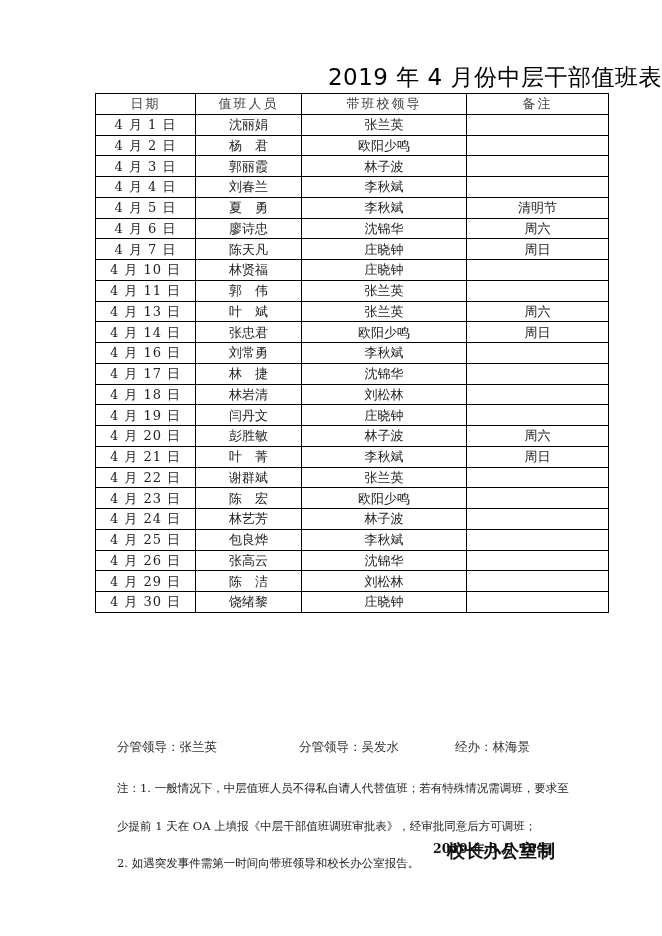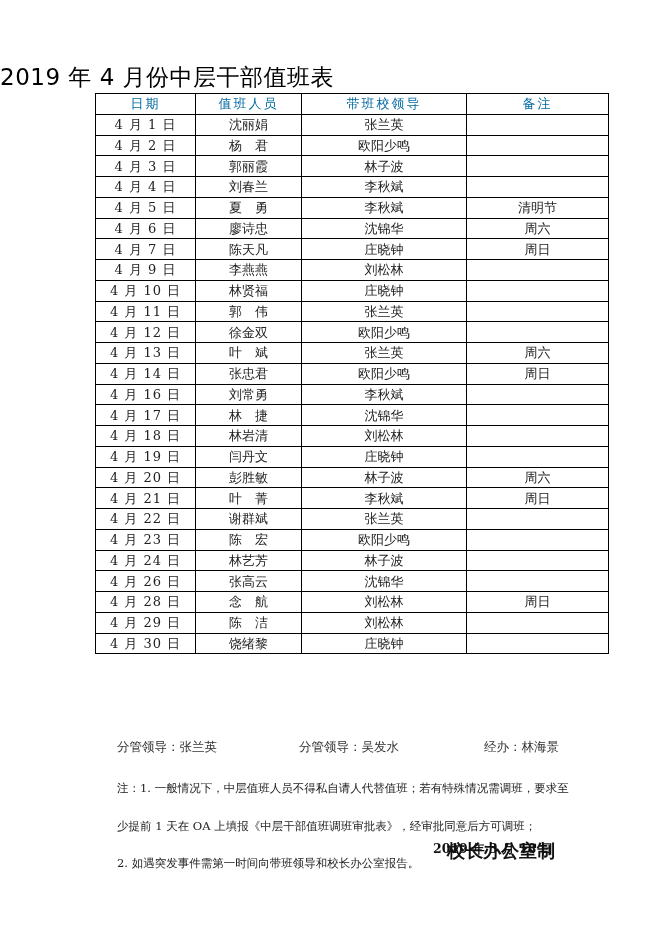--- a/index.html
+++ b/index.html
@@ -1,23 +1,23 @@
 <!DOCTYPE html>
 <html><head>
   <meta charset="utf-8">
   <style>
     html, body { margin: 0; padding: 0; background: #ffffff; }
     body { width: 662px; height: 936px; position: relative; overflow: hidden;
       font-family: "DejaVu Serif", "Liberation Serif", serif; color: #111; }
-    .title { position: absolute; left: 0; width: 662px; top: 62px; text-align: left;
+    .title { position: absolute; left: 0; width: 662px; top: 62px; text-align: right;
       font-family: "DejaVu Sans", "Liberation Sans", sans-serif; font-size: 23px; line-height: 30px; color: #000; letter-spacing: 0.5px; }
     table.duty { position: absolute; left: 95px; top: 93px; width: 513px; border-collapse: collapse; table-layout: fixed; }
     table.duty th, table.duty td { border: 1px solid #000; height: 19.75px; padding: 0; text-align: center;
       font-size: 13px; line-height: 19px; font-weight: normal; color: #222; white-space: pre; overflow: hidden; }
-    table.duty th { color: #0369a1; letter-spacing: 2px; }
+    table.duty th { color: #404040; letter-spacing: 2px; }
     td.date { letter-spacing: 1px; }
     td.name, td.leader { font-size: 14px; }
     .signers { position: absolute; top: 739px; left: 101px; width: 520px; height: 20px; font-size: 12.5px; color: #333; }
     .signers span { position: absolute; top: 0; white-space: nowrap; }
     .notes { position: absolute; top: 762px; left: 101px; width: 510px; font-size: 11.5px; line-height: 21.5px; color: #222; }
     .notes p { margin: 16px; white-space: nowrap; }
     .issuer { position: absolute; top: 839px; left: 447px; font-size: 18px; font-weight: bold; color: #111; }
     .issue-date { position: absolute; top: 841px; left: 433px; font-size: 12.5px; font-weight: bold; color: #111; }
   </style>
 </head>
@@ -77,41 +77,29 @@
         <td class="leader">沈锦华</td>
         <td class="note">周六</td>
       </tr>
       <tr>
         <td class="date">4 月 7 日</td>
         <td class="name">陈天凡</td>
         <td class="leader">庄晓钟</td>
         <td class="note">周日</td>
       </tr>
       <tr>
-        <td class="date">4 月 9 日</td>
-        <td class="name">李燕燕</td>
-        <td class="leader">刘松林</td>
-        <td class="note"></td>
-      </tr>
-      <tr>
         <td class="date">4 月 10 日</td>
         <td class="name">林贤福</td>
         <td class="leader">庄晓钟</td>
         <td class="note"></td>
       </tr>
       <tr>
         <td class="date">4 月 11 日</td>
         <td class="name">郭　伟</td>
         <td class="leader">张兰英</td>
-        <td class="note"></td>
-      </tr>
-      <tr>
-        <td class="date">4 月 12 日</td>
-        <td class="name">徐金双</td>
-        <td class="leader">欧阳少鸣</td>
         <td class="note"></td>
       </tr>
       <tr>
         <td class="date">4 月 13 日</td>
         <td class="name">叶　斌</td>
         <td class="leader">张兰英</td>
         <td class="note">周六</td>
       </tr>
       <tr>
         <td class="date">4 月 14 日</td>
@@ -167,50 +155,50 @@
         <td class="leader">欧阳少鸣</td>
         <td class="note"></td>
       </tr>
       <tr>
         <td class="date">4 月 24 日</td>
         <td class="name">林艺芳</td>
         <td class="leader">林子波</td>
         <td class="note"></td>
       </tr>
       <tr>
+        <td class="date">4 月 25 日</td>
+        <td class="name">包良烨</td>
+        <td class="leader">李秋斌</td>
+        <td class="note"></td>
+      </tr>
+      <tr>
         <td class="date">4 月 26 日</td>
         <td class="name">张高云</td>
         <td class="leader">沈锦华</td>
         <td class="note"></td>
       </tr>
       <tr>
-        <td class="date">4 月 28 日</td>
-        <td class="name">念　航</td>
-        <td class="leader">刘松林</td>
-        <td class="note">周日</td>
-      </tr>
-      <tr>
         <td class="date">4 月 29 日</td>
         <td class="name">陈　洁</td>
         <td class="leader">刘松林</td>
         <td class="note"></td>
       </tr>
       <tr>
         <td class="date">4 月 30 日</td>
         <td class="name">饶绪黎</td>
         <td class="leader">庄晓钟</td>
         <td class="note"></td>
       </tr>
     </tbody>
 </table>
 
 <div class="signers">
   <span style="left:16px">分管领导：张兰英</span>
   <span style="left:198px">分管领导：吴发水</span>
-  <span style="left:383px">经办：林海景</span>
+  <span style="left:354px">经办：林海景</span>
 </div>
 
 <div class="notes">
   <p>注：1. 一般情况下，中层值班人员不得私自请人代替值班；若有特殊情况需调班，要求至</p>
   <p>少提前 1 天在 OA 上填报《中层干部值班调班审批表》，经审批同意后方可调班；</p>
   <p>2. 如遇突发事件需第一时间向带班领导和校长办公室报告。</p>
 </div>
 
 <div class="issuer">校长办公室制</div>
 <div class="issue-date">2019 年 3 月 18 日</div>

